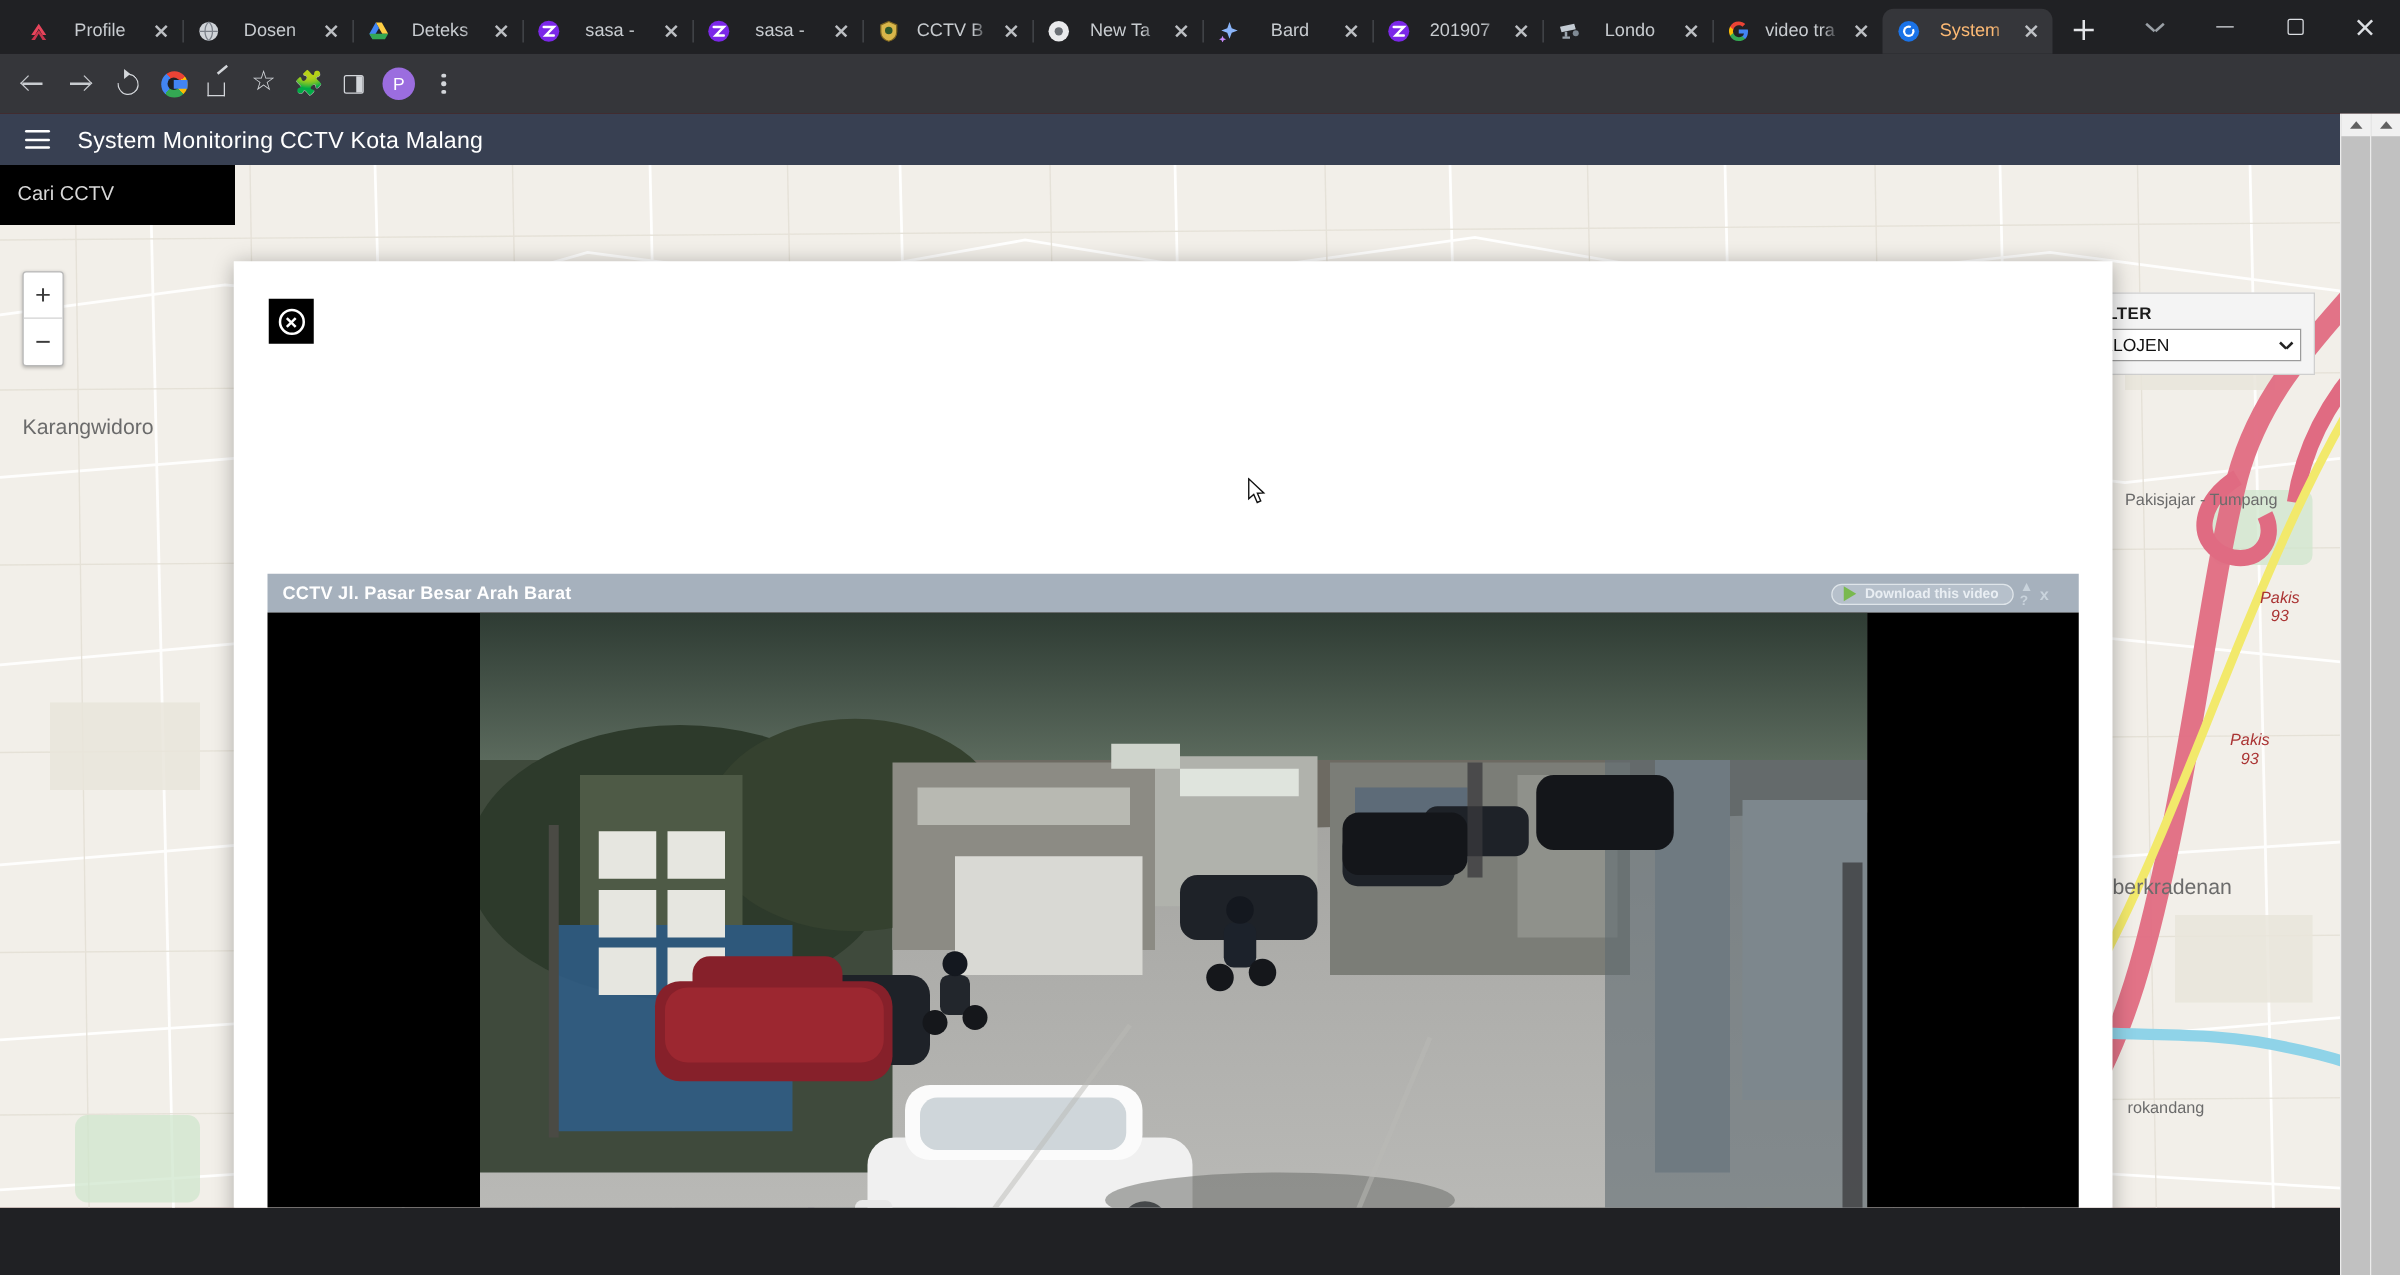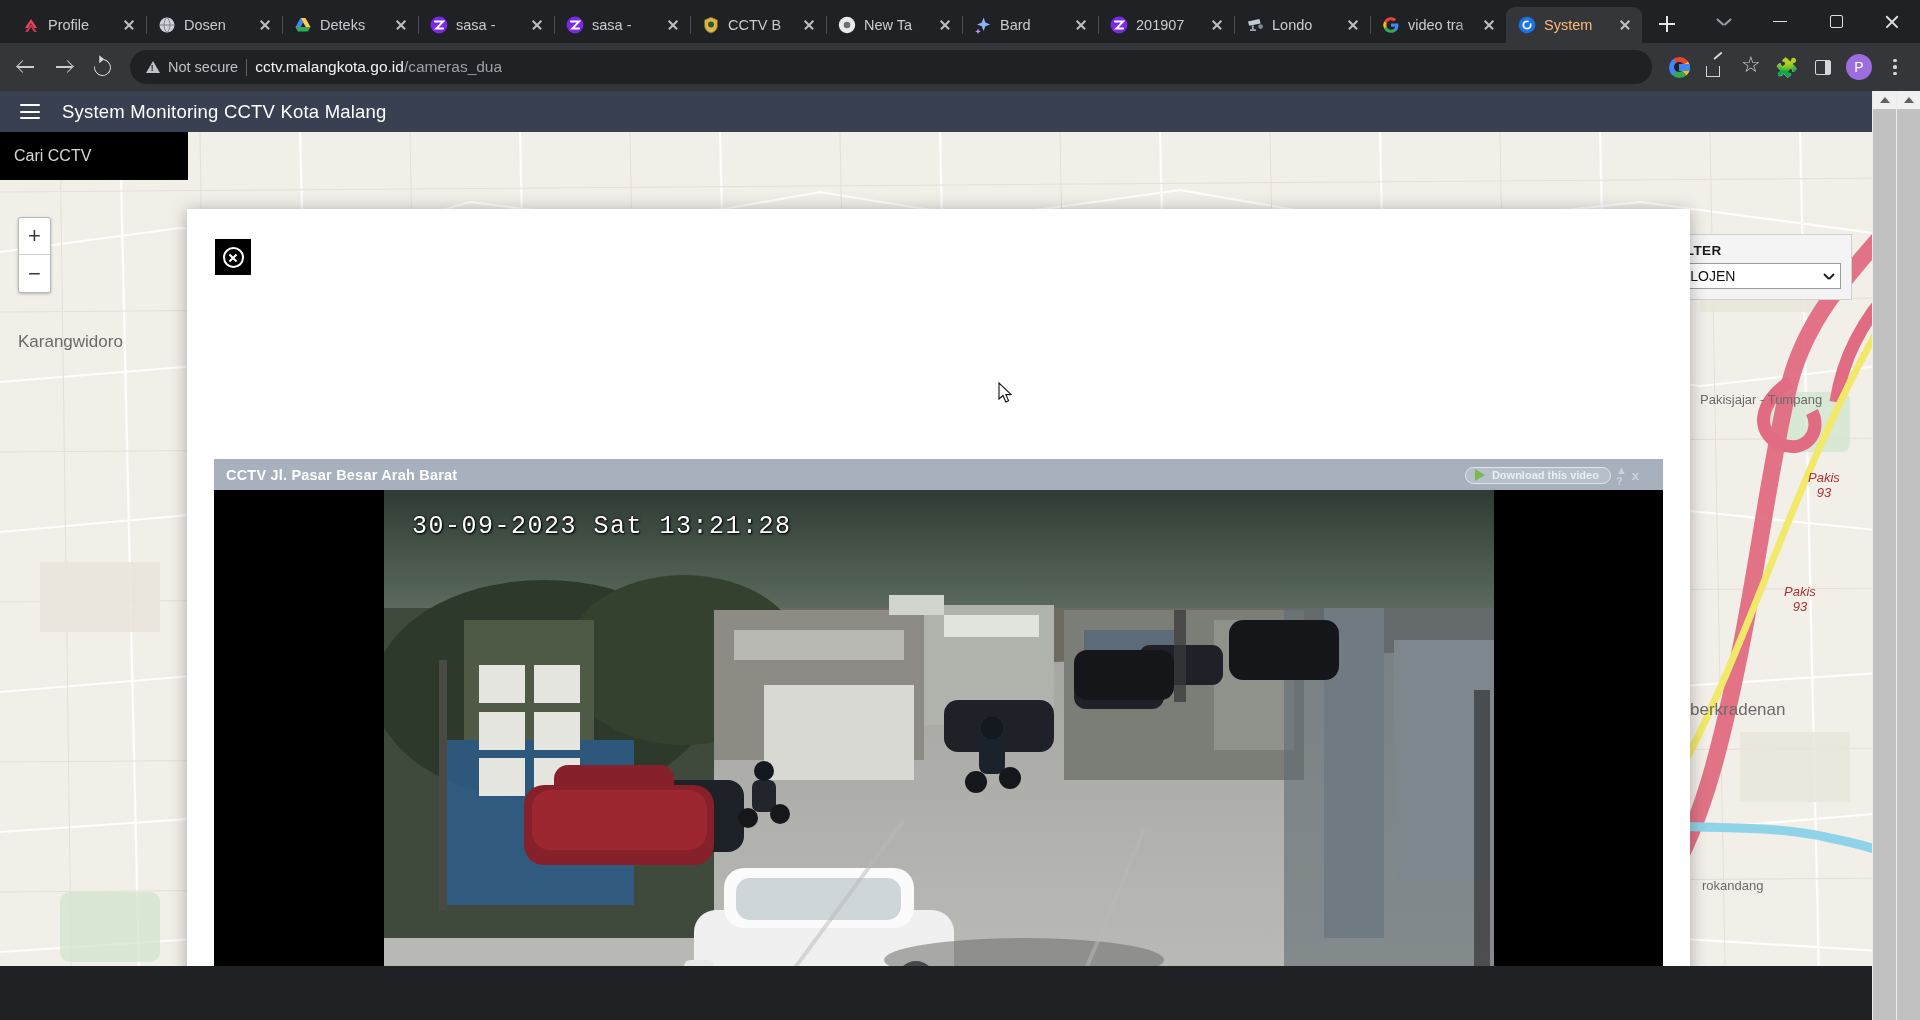--- a/index.html
+++ b/index.html
@@ -30,20 +30,21 @@
   }
   .tab .favicon {
     width: 18px; height:18px; flex:0 0 18px; border-radius:3px;
     display:flex; align-items:center; justify-content:center;
     font-size:11px; font-weight:bold; overflow:hidden;
   }
   .tab .tlabel {
     flex:1; white-space:nowrap; overflow:hidden;
     -webkit-mask-image: linear-gradient(to right, #000 78%, transparent 100%);
     mask-image: linear-gradient(to right, #000 78%, transparent 100%);
+    text-align: center;
   }
   .tab .tclose {
     width:18px; height:18px; flex:0 0 18px; position:relative; opacity:.85;
   }
   .tab .tclose::before, .tab .tclose::after {
     content:""; position:absolute; left:3px; top:8px; width:12px; height:1.6px;
     background:#d7dade;
   }
   .tab .tclose::before { transform: rotate(45deg); }
   .tab .tclose::after  { transform: rotate(-45deg); }
@@ -439,28 +440,20 @@
     <div class="navbtn">
       <div class="arrow fwd">
           <span class="shaft"></span>
           <span class="head"></span>
         </div>
     </div>
     <div class="navbtn">
       <div class="reload"></div>
     </div>
 
-    <div class="omnibox">
-      <div class="warn-tri"></div>
-      <span class="notsecure">Not secure</span>
-      <span class="vbar"></span>
-      <span class="urltxt">
-        <span class="host">cctv.malangkota.go.id</span><span class="path">/cameras_dua</span>
-      </span>
-    </div>
 
     <div class="tbicon">
         <div class="gicon"></div>
       </div>
     <div class="tbicon">
         <div class="share">
           <span class="box"></span>
           <span class="arr"></span>
         </div>
       </div>
@@ -710,21 +703,20 @@
             </g>
             <g fill="#6d6f6c" opacity="0.55">
               <ellipse cx="260" cy="560" rx="120" ry="20"></ellipse>
               <ellipse cx="640" cy="470" rx="140" ry="22"></ellipse>
             </g>
             <g stroke="#b9b9b5" stroke-width="4" opacity="0.5">
               <path d="M300 628 L520 330"></path>
                 <path d="M640 628 L760 340"></path>
             </g>
           </svg>
-          <div class="vid-ts">30-09-2023 Sat 13:21:28</div>
           
           
         </div>
       </div>
     </div>
 
     <svg class="cursor" viewBox="0 0 16 22">
       <path d="M1 1 L1 17 L5 13.5 L7.8 20 L10.6 18.8 L7.9 12.6 L13 12.4 Z" fill="#fff" stroke="#111" stroke-width="1.1"></path>
     </svg>
   </div>

